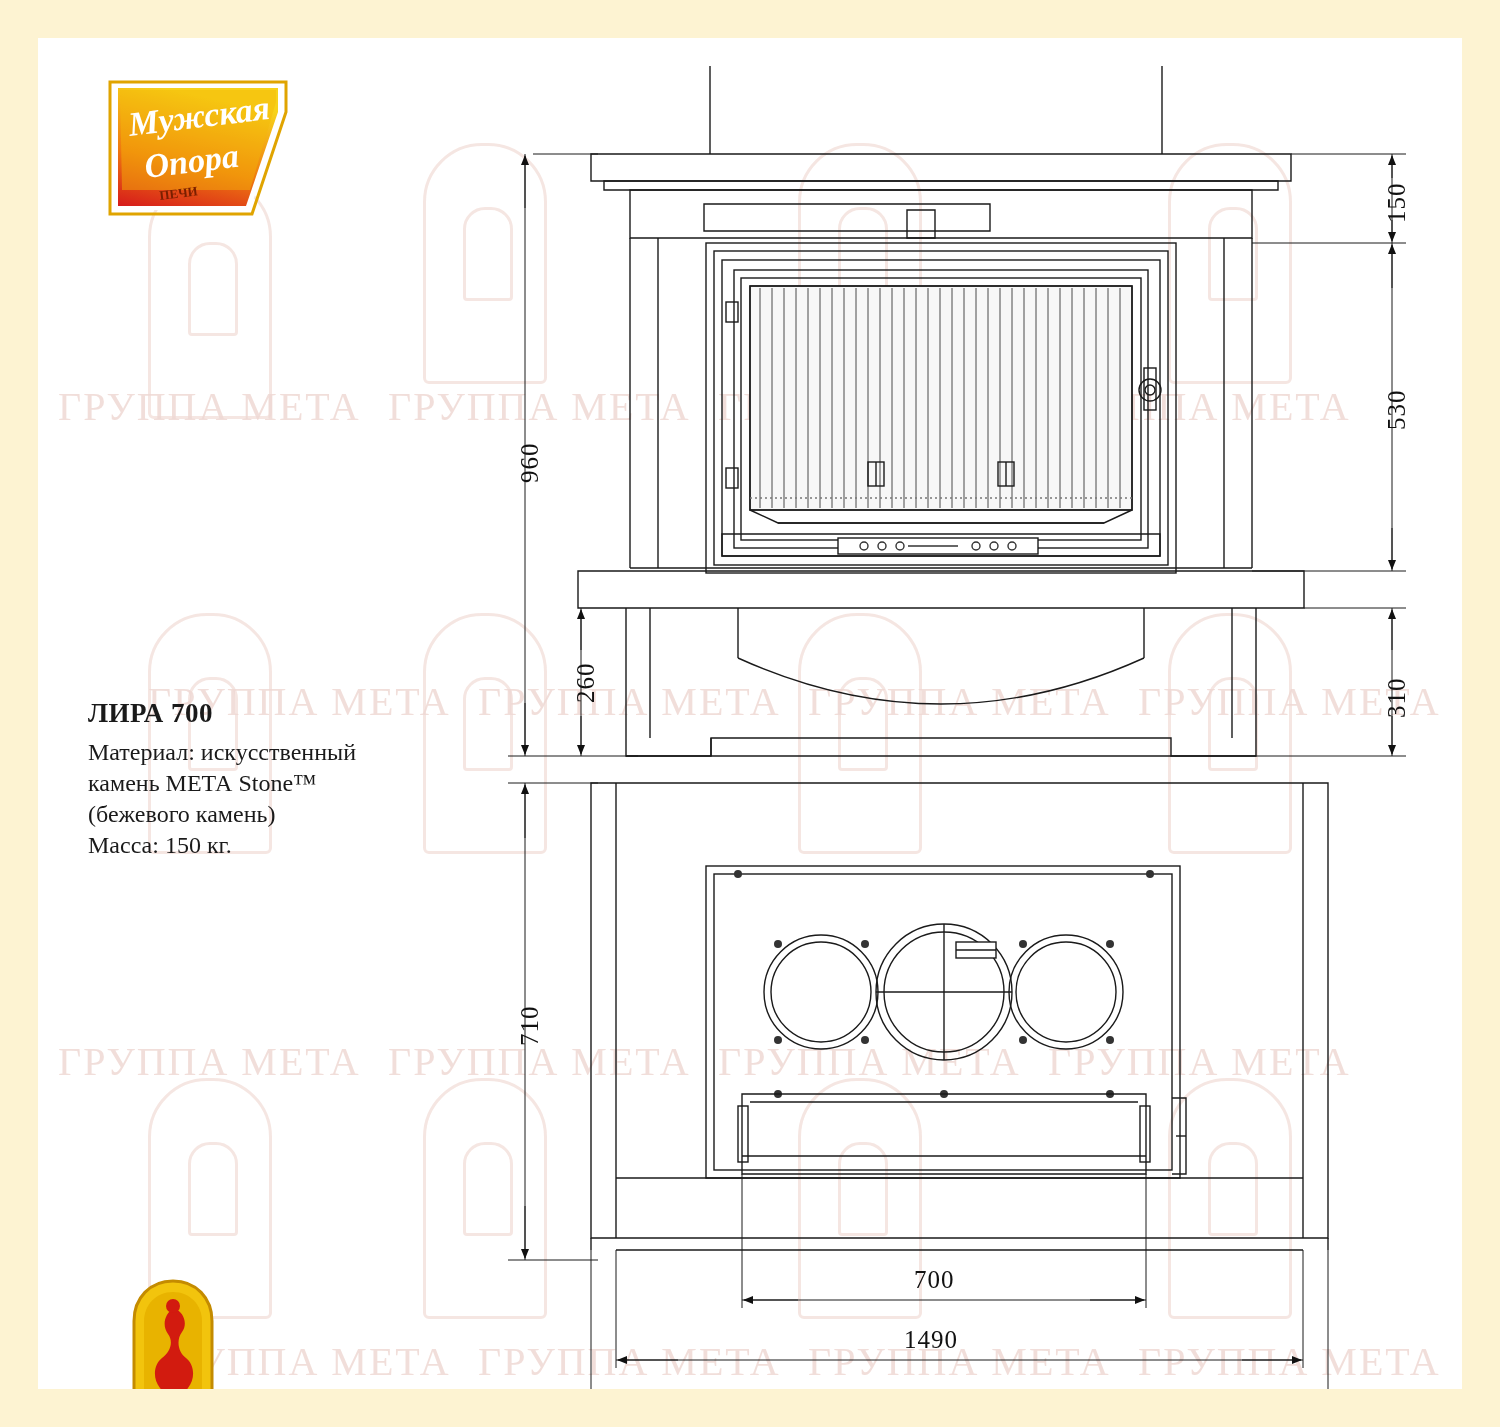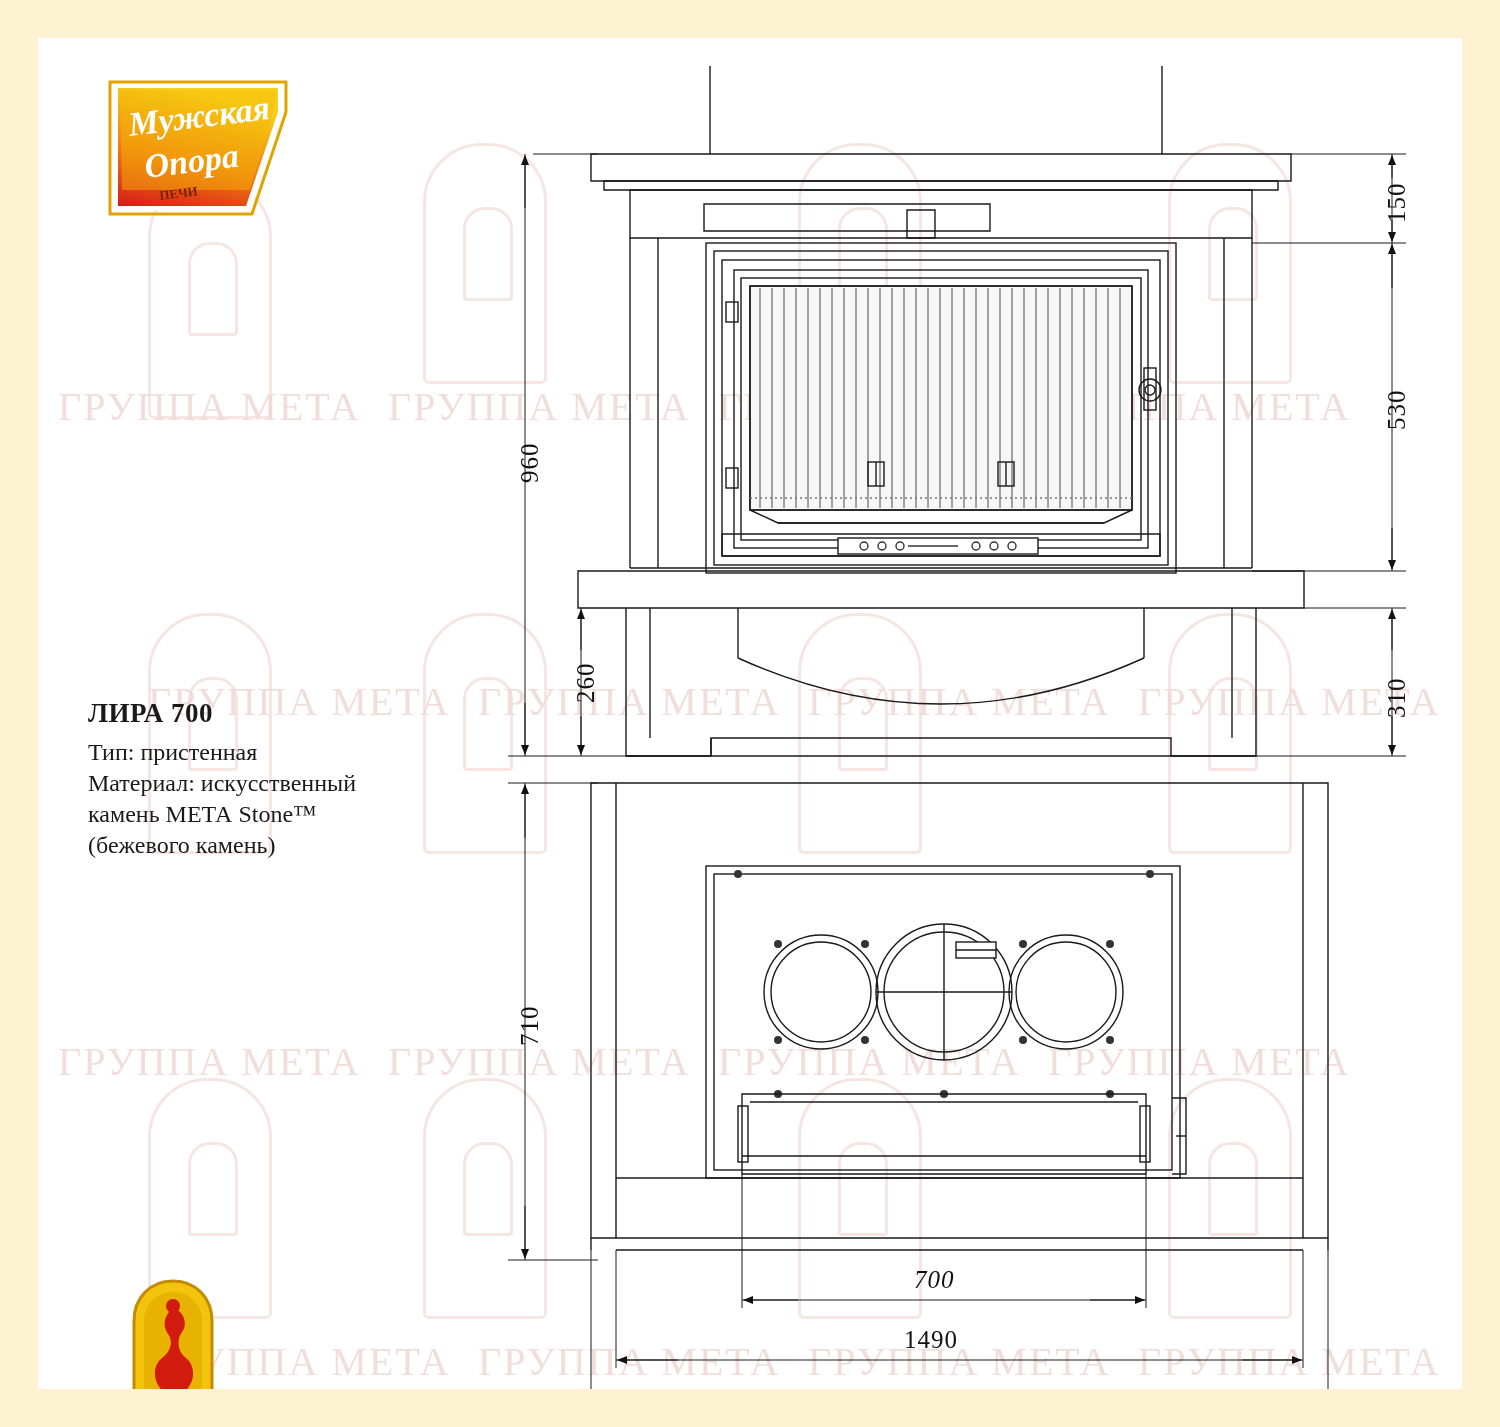--- a/index.html
+++ b/index.html
@@ -379,21 +379,21 @@
           <line x1="1229" y1="1382" x2="1288" y2="1382" marker-end="url(#ah)" stroke-width="1"></line>
         </g>
       </svg>
 
       <div class="dimlabel vert" style="left:478px; top:445px;">960</div>
       <div class="dimlabel vert" style="left:534px; top:665px;">260</div>
       <div class="dimlabel vert" style="left:1345px; top:185px;">150</div>
       <div class="dimlabel vert" style="left:1345px; top:392px;">530</div>
       <div class="dimlabel vert" style="left:1345px; top:680px;">310</div>
       <div class="dimlabel vert" style="left:478px; top:1008px;">710</div>
-      <div class="dimlabel" style="left:876px; top:1228px;font-style:italic;">700</div>
+      <div class="dimlabel" style="left:876px; top:1228px;">700</div>
       <div class="dimlabel" style="left:866px; top:1288px;">1490</div>
       <div class="dimlabel" style="left:866px; top:1348px;">1100</div>
     </div>
 
     <div class="logo">
       <svg width="196" height="142" viewBox="0 0 196 142" xmlns="http://www.w3.org/2000/svg">
         <defs>
           <linearGradient id="flame" x1="0" y1="1" x2="0.3" y2="0">
             <stop offset="0%" stop-color="#d61b1b"></stop>
             <stop offset="45%" stop-color="#ef7a10"></stop>
@@ -405,24 +405,24 @@
         <path d="M18 10 L178 10 L178 34 L146 128 L18 128 Z" fill="url(#flame)"></path>
         <path d="M20 12 L176 12 L176 24 L150 112 L22 112 Z" fill="#f3b807" opacity=".45"></path>
         <text x="30" y="58" font-family="Liberation Serif, serif" font-size="34" font-style="italic" font-weight="bold" fill="#ffffff" transform="rotate(-7 30 58)">Мужская</text>
         <text x="46" y="100" font-family="Liberation Serif, serif" font-size="34" font-style="italic" font-weight="bold" fill="#ffffff" transform="rotate(-7 46 100)">Опора</text>
         <text x="60" y="122" font-family="Liberation Serif, serif" font-size="13" font-weight="bold" fill="#7a1f00" transform="rotate(-7 60 122)">ПЕЧИ</text>
       </svg>
     </div>
 
     <div class="spec">
       <div class="title">ЛИРА 700</div>
-      <div class="line">Тип: пристенная</div>
       <div class="line">Материал: искусственный</div>
       <div class="line">камень МЕТА Stone™</div>
       <div class="line">(бежевого  камень)</div>
+      <div class="line">Масса: 150 кг.</div>
     </div>
 
     <div class="bottom-logo">
       <svg width="86" height="172" viewBox="0 0 86 172" xmlns="http://www.w3.org/2000/svg">
         <path d="M43 3 C20 3 4 20 4 43 L4 166 L82 166 L82 43 C82 20 66 3 43 3 Z" fill="#f2c40d" stroke="#c48b00" stroke-width="3"></path>
         <path d="M43 14 C26 14 14 27 14 43 L14 156 L72 156 L72 43 C72 27 60 14 43 14 Z" fill="#e8b300"></path>
         <path d="M44 30 C34 36 32 48 38 56 C44 64 40 74 32 80 C24 86 22 100 30 110 C38 120 36 132 28 140 L58 140 C50 130 52 118 58 110 C66 100 64 86 56 80 C48 74 46 62 52 54 C58 46 54 34 44 30 Z" fill="#d21b0f"></path>
         <circle cx="43" cy="28" r="7" fill="#d21b0f"></circle>
       </svg>
     </div>

